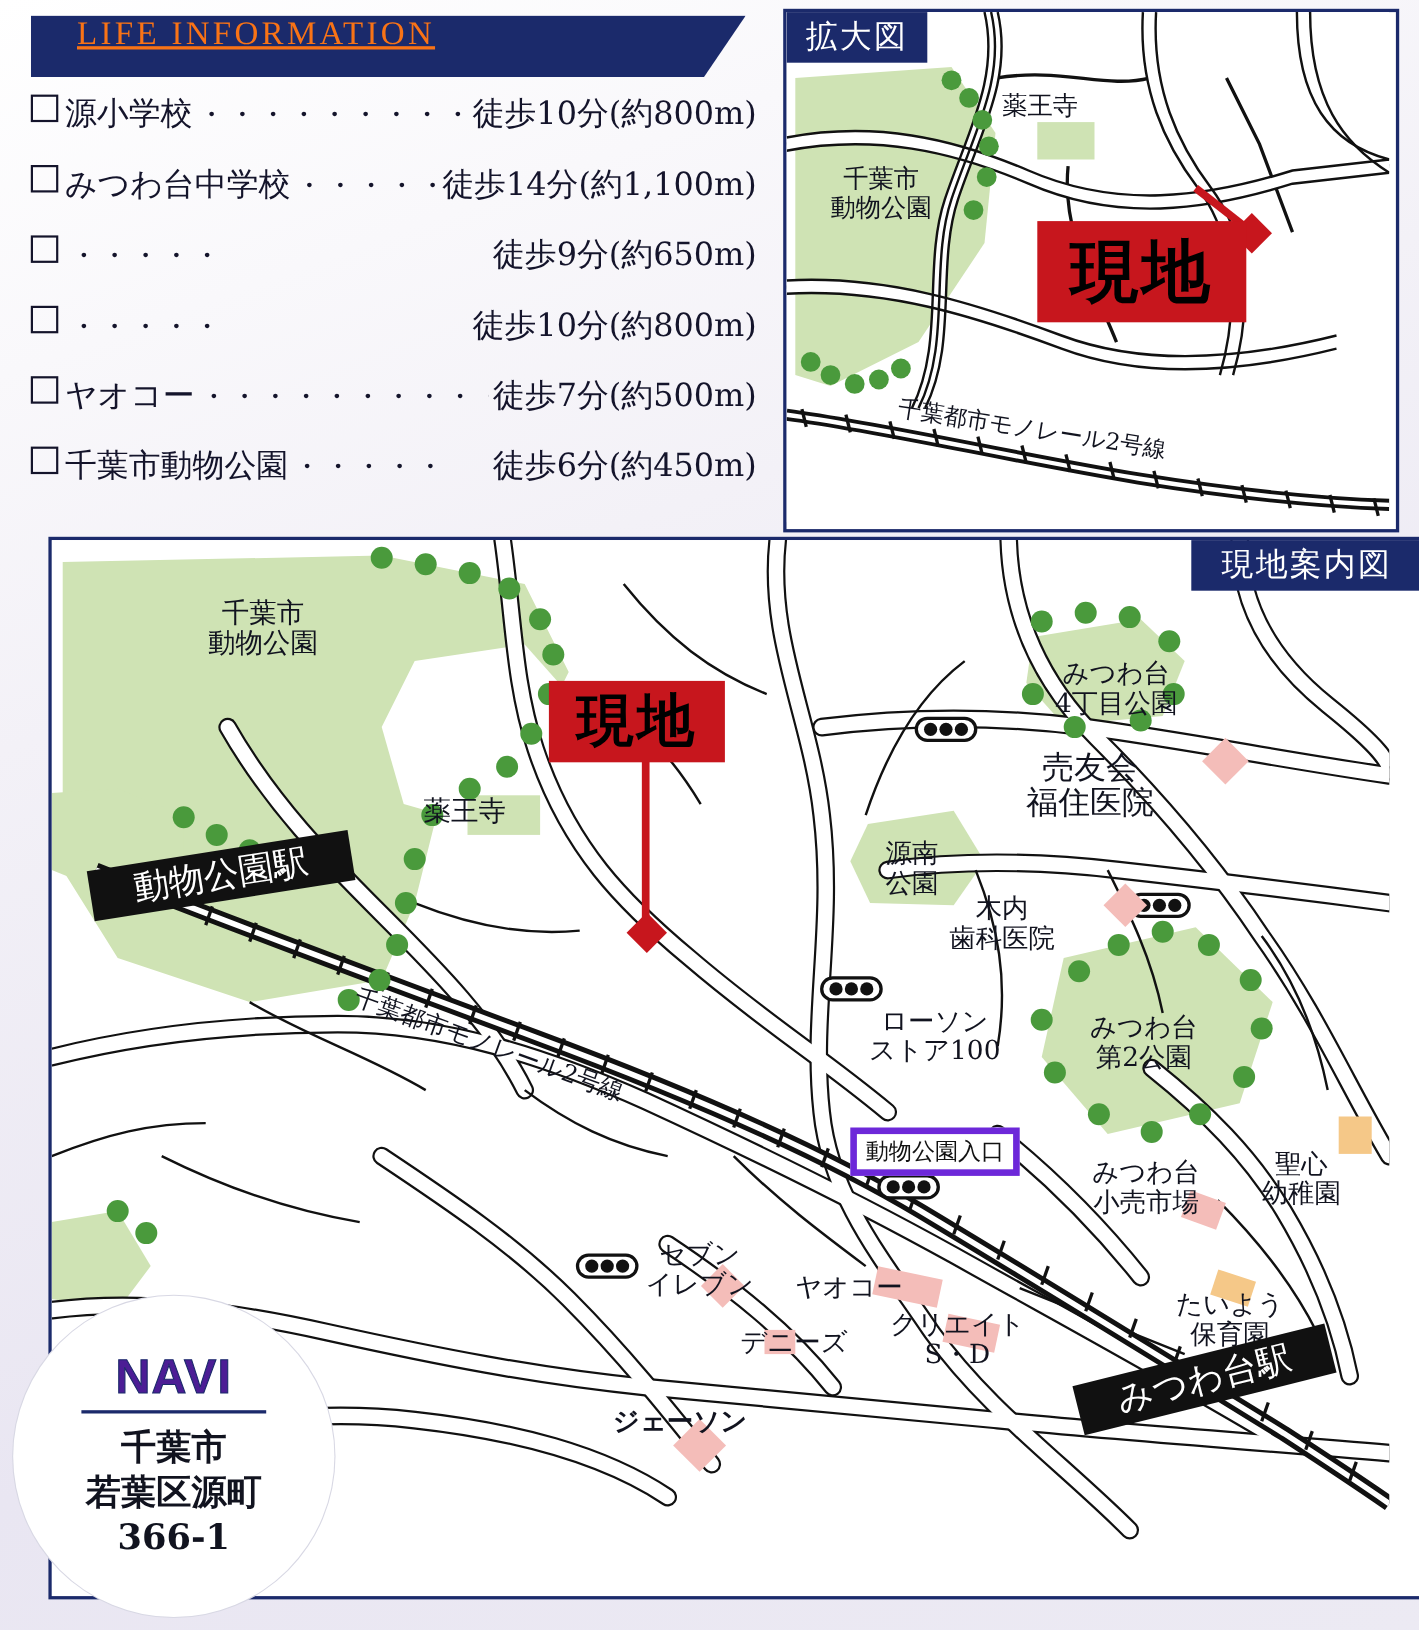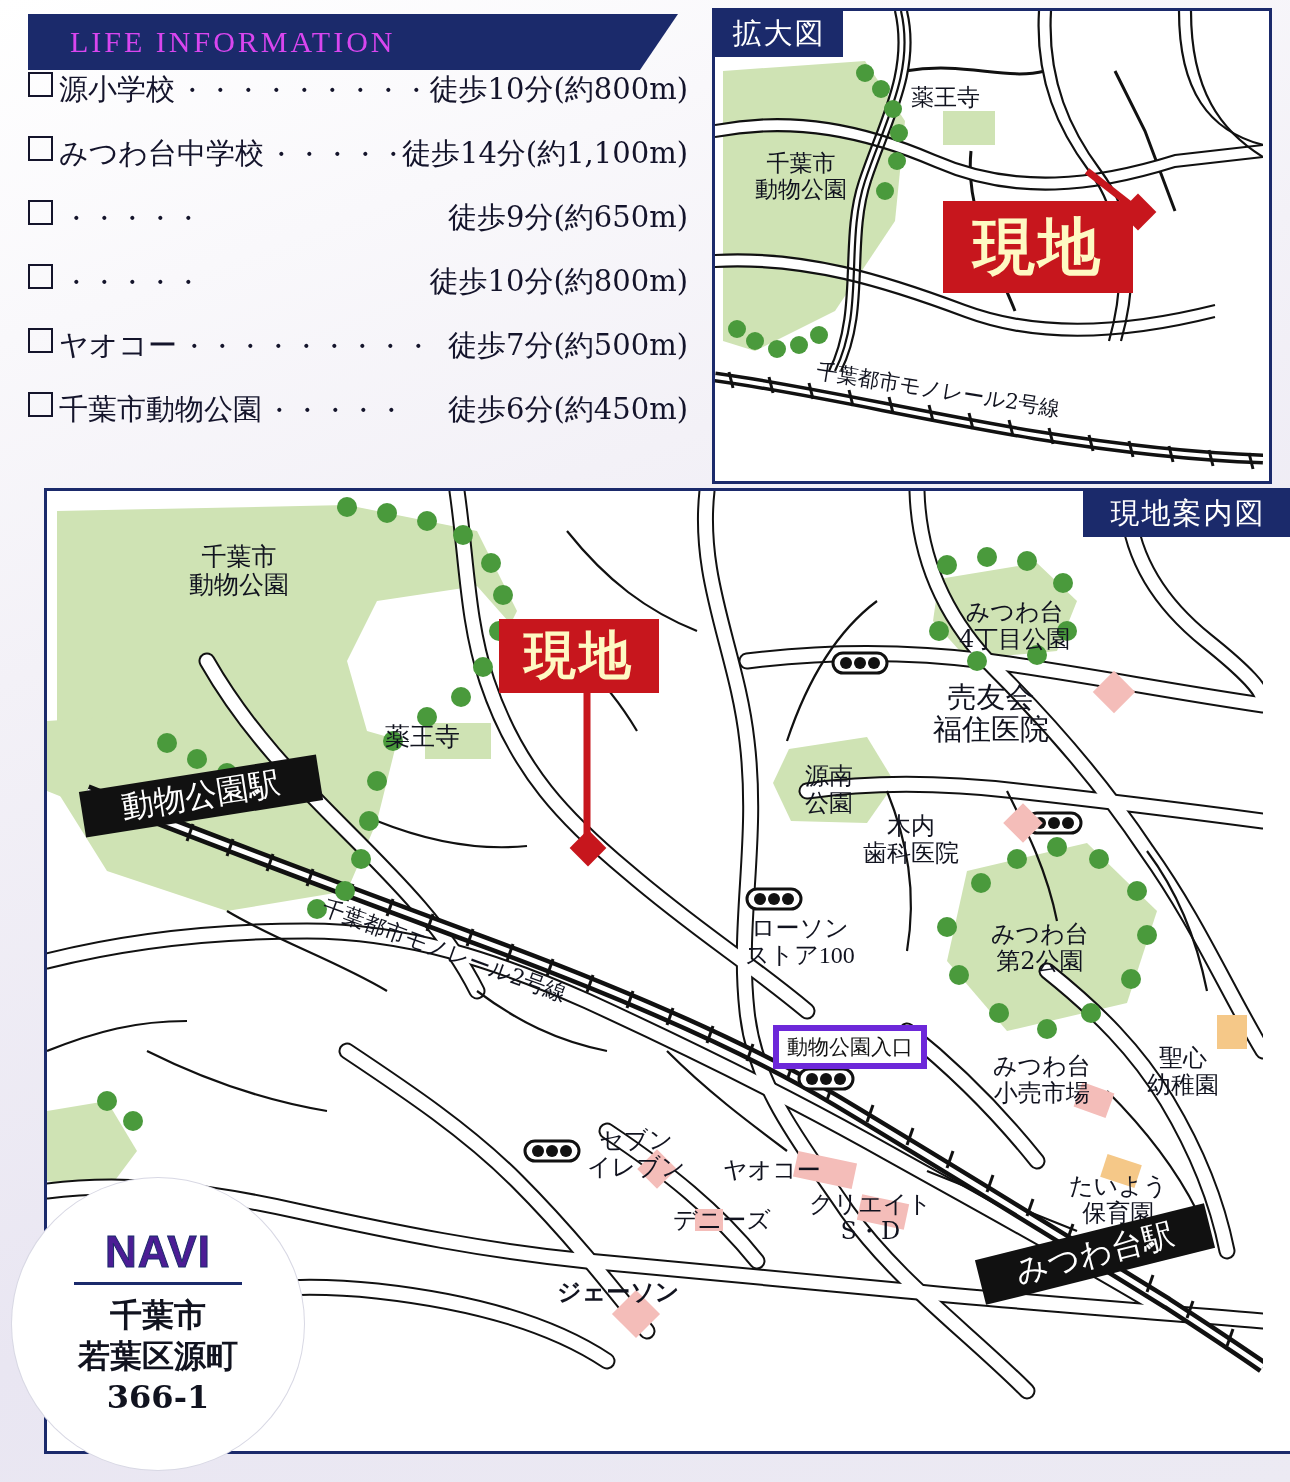--- a/index.html
+++ b/index.html
@@ -8,29 +8,29 @@
     width:1290px;height:1482px;position:relative;overflow:hidden;
     font-family:"Liberation Serif","DejaVu Serif",serif;
     background:linear-gradient(160deg,#ffffff 0%,#f3f1f7 35%,#e9e6f2 70%,#eceaf3 100%);
   }
   .root{position:absolute;inset:0;}
 
   
   .life-info{position:absolute;left:28px;top:14px;width:660px;}
   .life-title-bar{
     position:relative;height:56px;width:650px;
-    background:#1b2a6b;color:#d946ef;
+    background:#1b2a6b;color:#f97316;
     clip-path:polygon(0 0,100% 0,calc(100% - 38px) 100%,0 100%);
-    display:flex;align-items:center;
+    display:flex;align-items:flex-start;text-decoration:underline;
   }
   .life-title-bar span{
     font-size:30px;letter-spacing:3px;padding-left:42px;
     font-family:"Liberation Serif","DejaVu Serif",serif;
   }
-  .life-list{}
+  .life-list{margin-top:14px;}
   .life-row{
     display:flex;align-items:baseline;height:64px;
     font-size:29px;color:#14142b;
     font-family:"DejaVu Serif",serif;
     white-space:nowrap;
   }
   .chk{
     display:inline-block;width:21px;height:21px;border:2px solid #14142b;
     margin-right:6px;flex:none;position:relative;top:-2px;background:transparent;
   }
@@ -61,21 +61,21 @@
     color:#fff;font-size:29px;display:flex;align-items:center;justify-content:center;
     z-index:9;letter-spacing:2px;
   }
 
   
   .mlabel{
     position:absolute;font-family:"DejaVu Serif",serif;color:#11131f;
     line-height:1.12;text-align:center;white-space:pre;z-index:6;
   }
   .genchi{
-    position:absolute;background:#c7161d;color:#fef9c3;font-weight:bold;
+    position:absolute;background:#c7161d;color:#000000;font-weight:bold;
     display:flex;align-items:center;justify-content:center;z-index:8;
     font-family:"DejaVu Serif",serif;letter-spacing:3px;
   }
   .station-tag{
     position:absolute;background:#111111;color:#ffffff;z-index:8;
     display:flex;align-items:center;justify-content:center;
     font-family:"DejaVu Serif",serif;white-space:nowrap;
   }
   .entrance-tag{
     position:absolute;background:#ffffff;border:6px solid #6d28d9;color:#111;
@@ -451,21 +451,21 @@
     <div class="mlabel" style="left:338px;top:232px;font-size:25px;">薬王寺</div>
     <div class="mlabel" style="left:268px;top:448px;font-size:22px;transform:rotate(20deg);">千葉都市モノレール2号線</div>
     <div class="mlabel" style="left:912px;top:108px;font-size:24px;">みつわ台
 4丁目公園</div>
     <div class="mlabel" style="left:886px;top:190px;font-size:29px;">売友会
 福住医院</div>
     <div class="mlabel" style="left:758px;top:272px;font-size:24px;">源南
 公園</div>
     <div class="mlabel" style="left:816px;top:322px;font-size:24px;">木内
 歯科医院</div>
-    <div class="mlabel" style="left:698px;top:424px;font-size:24px;font-family:Liberation Serif, serif;">ローソン
+    <div class="mlabel" style="left:743px;top:424px;font-size:24px;">ローソン
 ストア100</div>
     <div class="mlabel" style="left:944px;top:430px;font-size:24px;">みつわ台
 第2公園</div>
     <div class="mlabel" style="left:946px;top:562px;font-size:24px;">みつわ台
 小売市場</div>
     <div class="mlabel" style="left:1100px;top:554px;font-size:24px;">聖心
 幼稚園</div>
     <div class="mlabel" style="left:1022px;top:682px;font-size:24px;">たいよう
 保育園</div>
     <div class="mlabel" style="left:540px;top:636px;font-size:24px;">セブン

